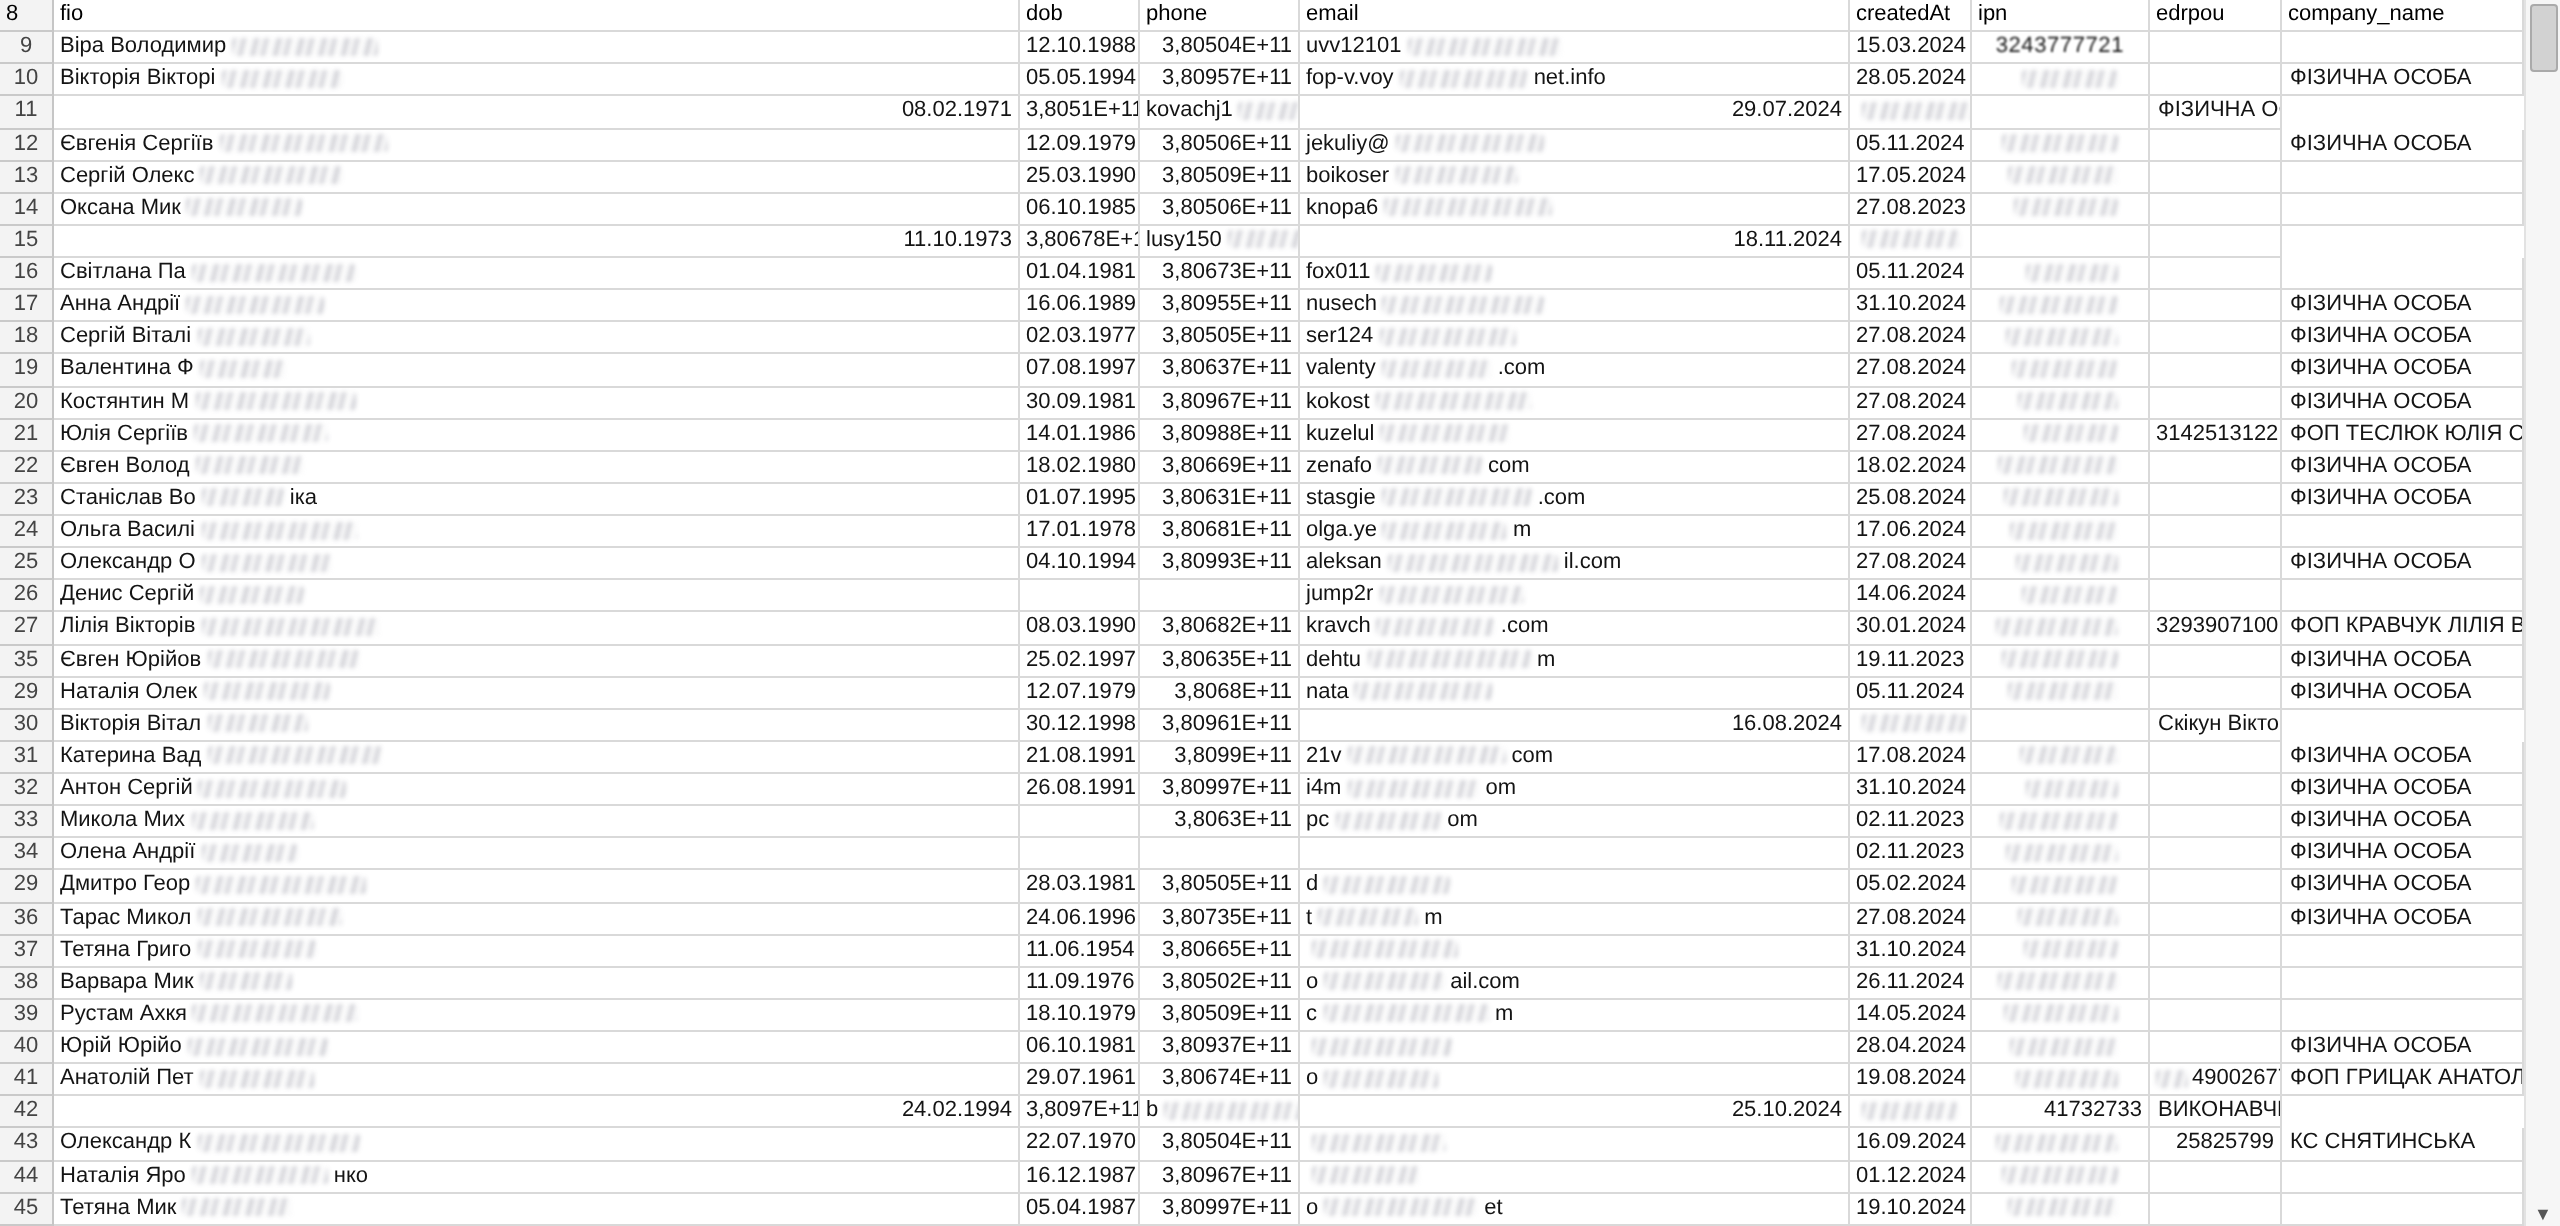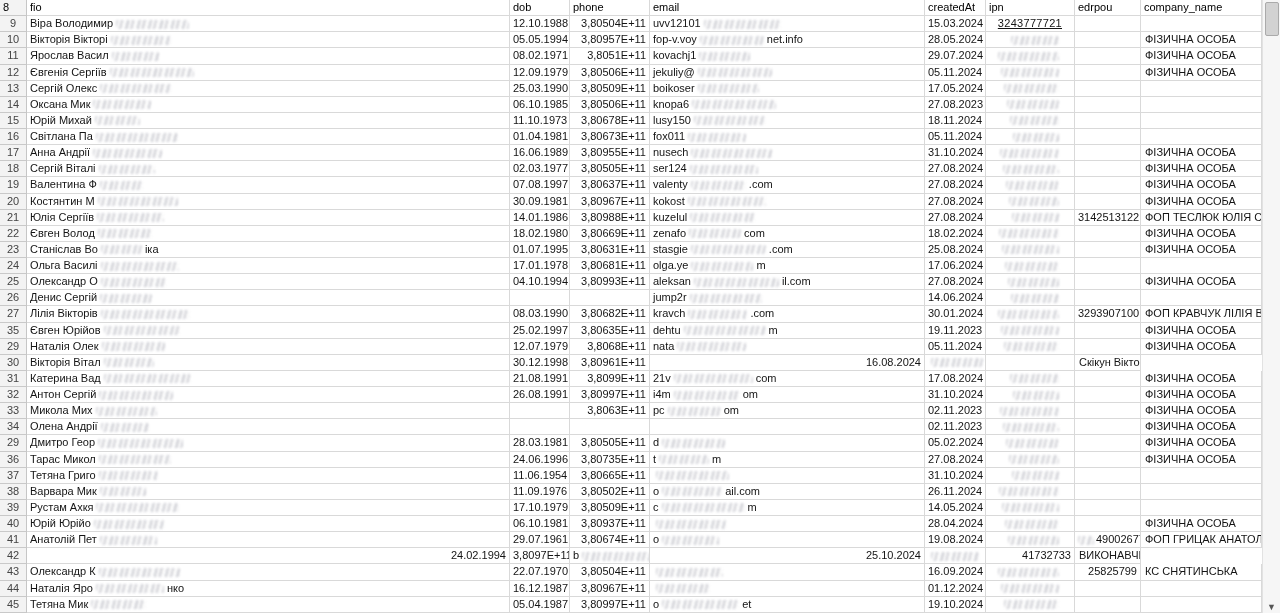--- a/index.html
+++ b/index.html
@@ -4,21 +4,21 @@
 <style>
   html,body{margin:0;padding:0;background:#fff;}
   #sheet{position:relative;width:1280px;height:613px;overflow:hidden;background:#fff;
          font-family:"Liberation Sans",sans-serif;}
   #grid{position:absolute;left:0;top:0;width:1262px;}
   .row{display:grid;grid-template-columns:27px 483px 60px 80px 275px 61px 89px 66px 121px;height:16.132px;}
   .c{border-right:1px solid #d9d9d9;border-bottom:1px solid #d9d9d9;box-sizing:border-box;
      overflow:hidden;white-space:nowrap;font-size:11px;line-height:15px;padding:0 3px;color:#141414;}
   .rn{background:#f3f3f3;text-align:center;color:#444;border-right:1px solid #c6c6c6;border-bottom:1px solid #c9c9c9;}
   .num{text-align:right;}
-  .ipn{padding-right:12px;text-decoration:underline;}
+  .ipn{padding-right:12px;}
   .hdr .c{text-align:left;color:#000;}
   .sm{display:inline-block;height:9px;border-radius:2px;vertical-align:middle;margin:0 3px;
       background:repeating-linear-gradient(104deg,
         rgba(86,88,108,.38) 0 2px, rgba(160,160,170,.12) 2px 5px,
         rgba(60,62,84,.30) 5px 7px, rgba(200,200,205,.10) 7px 11px);
       filter:blur(1.1px);opacity:.75;}
   .sm.pre{width:16px;margin:0 2px 0 0;}
   .semi{filter:blur(.45px);letter-spacing:.3px;}
   .company{padding-left:4px;}
   
@@ -61,21 +61,20 @@
     <div class="c num dob">05.05.1994</div>
     <div class="c num phone">3,80957E+11</div>
     <div class="c email"><span class="pre">fop-v.voy</span><span class="sm" style="width: 64px;"></span><span class="post">net.info</span></div>
     <div class="c num created">28.05.2024</div>
     <div class="c num ipn"><span class="sm" style="width: 48px;"></span></div>
     <div class="c num edrpou"><span class="val"></span></div>
     <div class="c company">ФІЗИЧНА ОСОБА</div>
   </div>
       <div class="row">
     <div class="c rn">11</div>
-    <div class="c fio"><span class="pre">Ярослав Васил</span><span class="sm" style="width: 47px;"></span><span class="post"></span></div>
     <div class="c num dob">08.02.1971</div>
     <div class="c num phone">3,8051E+11</div>
     <div class="c email"><span class="pre">kovachj1</span><span class="sm" style="width: 51px;"></span><span class="post"></span></div>
     <div class="c num created">29.07.2024</div>
     <div class="c num ipn"><span class="sm" style="width: 61px;"></span></div>
     <div class="c num edrpou"><span class="val"></span></div>
     <div class="c company">ФІЗИЧНА ОСОБА</div>
   </div>
       <div class="row">
     <div class="c rn">12</div>
@@ -105,21 +104,20 @@
     <div class="c num dob">06.10.1985</div>
     <div class="c num phone">3,80506E+11</div>
     <div class="c email"><span class="pre">knopa6</span><span class="sm" style="width: 84px;"></span><span class="post"></span></div>
     <div class="c num created">27.08.2023</div>
     <div class="c num ipn"><span class="sm" style="width: 52px;"></span></div>
     <div class="c num edrpou"><span class="val"></span></div>
     <div class="c company"></div>
   </div>
       <div class="row">
     <div class="c rn">15</div>
-    <div class="c fio"><span class="pre">Юрій Михай</span><span class="sm" style="width: 45px;"></span><span class="post"></span></div>
     <div class="c num dob">11.10.1973</div>
     <div class="c num phone">3,80678E+11</div>
     <div class="c email"><span class="pre">lusy150</span><span class="sm" style="width: 71px;"></span><span class="post"></span></div>
     <div class="c num created">18.11.2024</div>
     <div class="c num ipn"><span class="sm" style="width: 49px;"></span></div>
     <div class="c num edrpou"><span class="val"></span></div>
     <div class="c company"></div>
   </div>
       <div class="row">
     <div class="c rn">16</div>
@@ -369,21 +367,21 @@
     <div class="c num phone">3,80502E+11</div>
     <div class="c email"><span class="pre">o</span><span class="sm" style="width: 60px;"></span><span class="post">ail.com</span></div>
     <div class="c num created">26.11.2024</div>
     <div class="c num ipn"><span class="sm" style="width: 60px;"></span></div>
     <div class="c num edrpou"><span class="val"></span></div>
     <div class="c company"></div>
   </div>
       <div class="row">
     <div class="c rn">39</div>
     <div class="c fio"><span class="pre">Рустам Ахкя</span><span class="sm" style="width: 83px;"></span><span class="post"></span></div>
-    <div class="c num dob">17.10.1979</div>
+    <div class="c num dob">18.10.1979</div>
     <div class="c num phone">3,80509E+11</div>
     <div class="c email"><span class="pre">c</span><span class="sm" style="width: 83px;"></span><span class="post">m</span></div>
     <div class="c num created">14.05.2024</div>
     <div class="c num ipn"><span class="sm" style="width: 57px;"></span></div>
     <div class="c num edrpou"><span class="val"></span></div>
     <div class="c company"></div>
   </div>
       <div class="row">
     <div class="c rn">40</div>
     <div class="c fio"><span class="pre">Юрій Юрійо</span><span class="sm" style="width: 70px;"></span><span class="post"></span></div>

